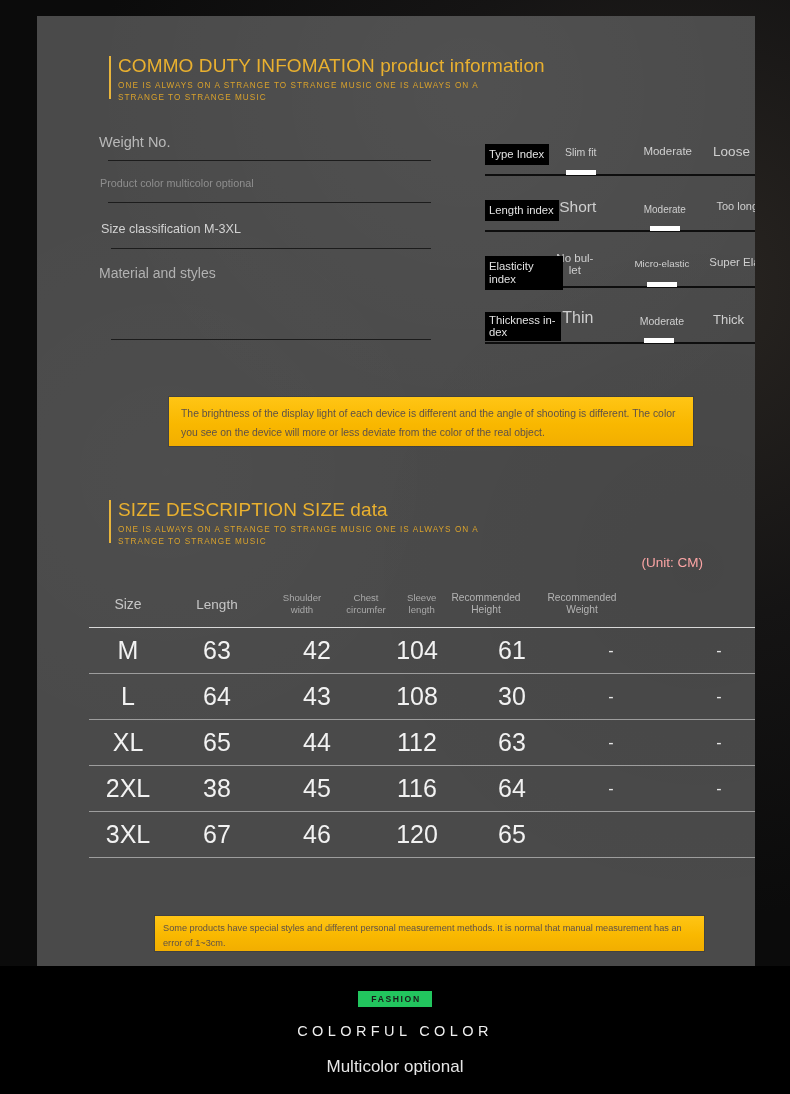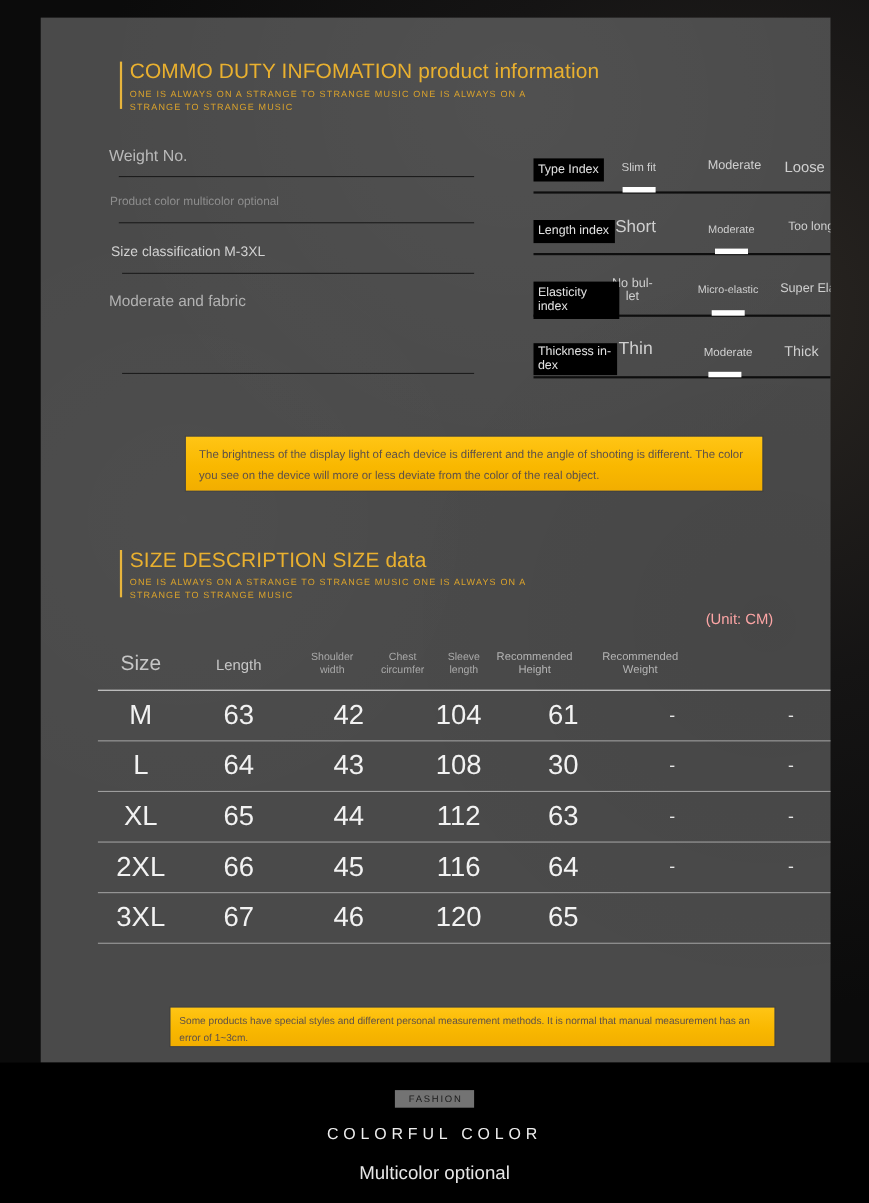--- a/index.html
+++ b/index.html
@@ -196,21 +196,21 @@
     justify-content: center;
   }
   .c-size   { width: 78px; }
   .c-len    { width: 100px; }
   .c-sho    { width: 100px; }
   .c-che    { width: 100px; }
   .c-sle    { width: 90px; }
   .c-rh     { width: 108px; }
   .c-rw     { width: 108px; }
 
-  .thead .c-size { font-size: 19px; text-align: right; }
+  .thead .c-size { font-size: 14px; text-align: right; }
   .thead .c-len  { font-size: 13.5px; }
   .thead .c-sho,
   .thead .c-che,
   .thead .c-sle { font-size: 9.6px; color: #a9a9a9; }
   .thead .c-rh,
   .thead .c-rw  { font-size: 10.2px; color: #b4b4b4; text-align: center; }
 
   .thead .c-sho, .thead .c-che, .thead .c-sle,
   .thead .c-rh, .thead .c-rw {
     justify-content: flex-start;
@@ -236,26 +236,26 @@
   .footer {
     position: absolute;
     left: 0; top: 966px;
     width: 790px; height: 128px;
     background: #000;
     text-align: center;
   }
   .fashion-chip {
     display: inline-block;
     margin-top: 25px;
-    background: #737373;
+    background: #22c55e;
     color: #1a1a1a;
     font-size: 8.6px;
     letter-spacing: 1.6px;
     padding: 3px 11px 3px 13px;
-    font-weight: 400;
+    font-weight: 700;
   }
   .footer-title {
     margin-top: 16px;
     color: #efefef;
     font-size: 14.5px;
     letter-spacing: 4.4px;
     font-weight: 400;
   }
   .footer-sub {
     margin-top: 18px;
@@ -285,21 +285,21 @@
       </div>
       <div class="field f2">
         <div class="field-label">Product color multicolor optional</div>
         <div class="field-rule"></div>
       </div>
       <div class="field f3">
         <div class="field-label">Size classification M-3XL</div>
         <div class="field-rule"></div>
       </div>
       <div class="field f4">
-        <div class="field-label">Moderate and fabric</div>
+        <div class="field-label">Material and styles</div>
         <div class="field-rule"></div>
       </div>
     </div>
 
     <div class="indices">
 
       <div class="idx">
         <div class="idx-labels">
           <span style="left:33%;top:2px;font-size:10.5px;">Slim fit</span>
           <span style="left:63%;top:1px;font-size:11.5px;">Moderate</span>
@@ -413,21 +413,21 @@
           <div class="cell c-sho">44</div>
           <div class="cell c-che">112</div>
           <div class="cell c-sle">63</div>
           <div class="cell c-rh dash">-</div>
           <div class="cell c-rw dash">-</div>
         </div>
         <div class="row-rule"></div>
 
         <div class="trow">
           <div class="cell c-size">2XL</div>
-          <div class="cell c-len">66</div>
+          <div class="cell c-len">38</div>
           <div class="cell c-sho">45</div>
           <div class="cell c-che">116</div>
           <div class="cell c-sle">64</div>
           <div class="cell c-rh dash">-</div>
           <div class="cell c-rw dash">-</div>
         </div>
         <div class="row-rule"></div>
 
         <div class="trow">
           <div class="cell c-size">3XL</div>

